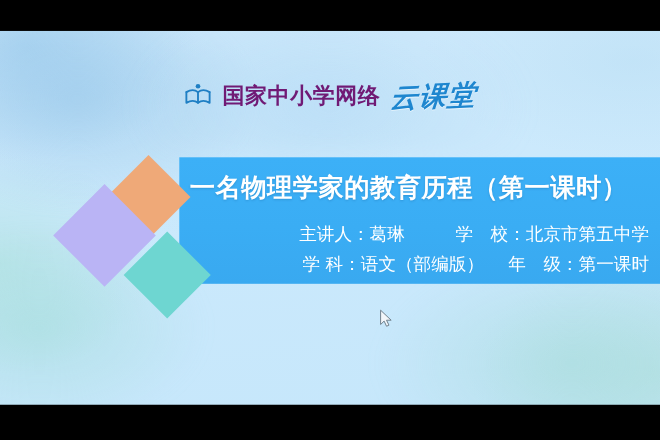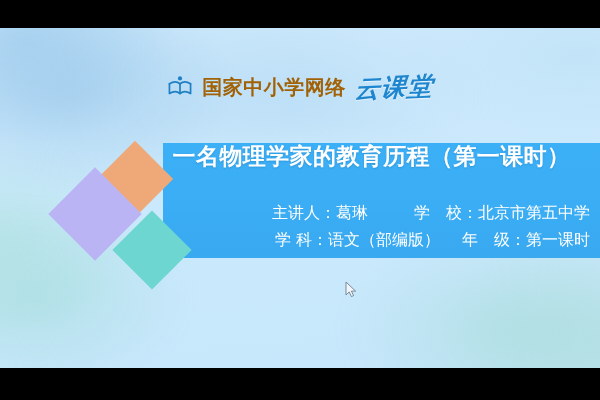--- a/index.html
+++ b/index.html
@@ -97,21 +97,21 @@
   }
   #logo-mark {
     width: 26px;
     height: 26px;
     flex: 0 0 auto;
     display: block;
   }
   #logo-text {
     font-size: 20px;
     font-weight: bold;
-    color: #a16207;
+    color: #701a75;
     letter-spacing: 0.5px;
     line-height: 1;
     white-space: nowrap;
     font-family: "DejaVu Sans", "Liberation Sans", sans-serif;
   }
   #logo-brush {
     font-size: 25px;
     font-weight: bold;
     color: #1e86cf;
     font-style: italic;
@@ -129,21 +129,21 @@
     left: 163px;
     top: 115px;
     width: 437px;
     height: 115px;
     background: linear-gradient(180deg, #3cb0f7 0%, #3aadf4 55%, #39a9f0 100%);
     z-index: 10;
   }
   #banner-title {
     position: absolute;
     left: 0; right: 0;
-    top: 2px;
+    top: 17px;
     text-align: center;
     color: #ffffff;
     font-size: 23px;
     font-weight: bold;
     letter-spacing: 0.4px;
     white-space: nowrap;
     line-height: 1;
     text-shadow: 0 1px 2px rgba(0,60,110,0.22);
     font-family: "DejaVu Sans", "Liberation Sans", sans-serif;
   }

